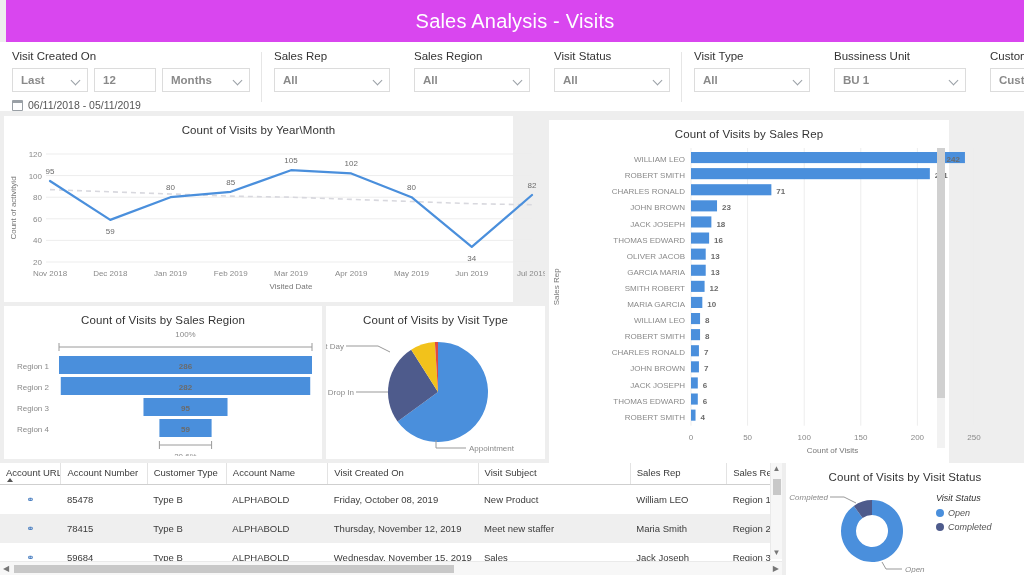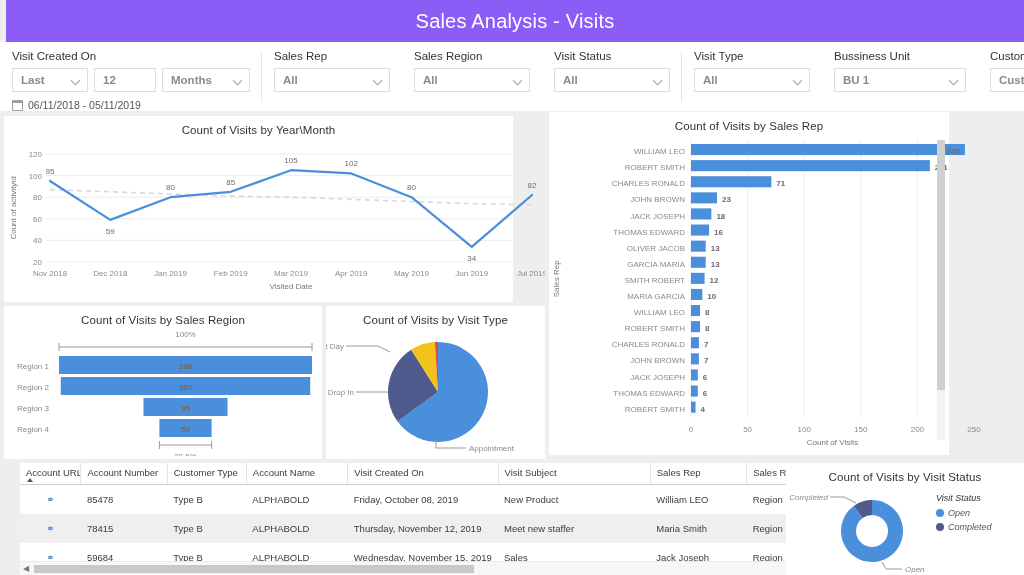--- a/index.html
+++ b/index.html
@@ -6,21 +6,21 @@
   html, body {
     width: 1024px; height: 575px;
     font-family: "Liberation Sans", sans-serif;
     background: #eeeeee;
     overflow: hidden;
   }
   .app { position: relative; width: 1024px; height: 575px; background: #eeeeee; }
 
   
   .header {
-    height: 42px; background: #8b5cf6;
+    height: 42px; background: #d946ef;
     display: flex; align-items: center; justify-content: center; margin-left: 6px;
   }
   .header-title { color: #ffffff; font-size: 20px; letter-spacing: .2px; }
 
   
   .filterbar {
     height: 69px; background: #ffffff;
     display: flex; align-items: flex-start; padding: 8px 0 0 0;
   }
   .fgroup { padding: 0 12px; height: 61px; position: relative; }
@@ -51,27 +51,27 @@
     text-align: center; font-size: 11.5px; color: #333;
     padding-top: 8px; letter-spacing: .1px;
   }
   .axis-text { font-size: 8px; fill: #8a8a8a; }
   .axis-title { font-size: 8px; fill: #777; }
   .dlabel { font-size: 8px; fill: #6b6b6b; }
 
   
   #line-panel { left: 4px; top: 116px; width: 509px; height: 186px; }
   
-  #rep-panel { left: 549px; top: 112px; width: 400px; height: 343px; }
+  #rep-panel { left: 549px; top: 120px; width: 400px; height: 343px; }
   
   #region-panel { left: 4px; top: 306px; width: 318px; height: 153px; }
   
   #type-panel { left: 326px; top: 306px; width: 219px; height: 153px; }
   
-  #table-panel { left: 0px; top: 463px; width: 782px; height: 112px; margin-left: 20px; }
+  #table-panel { left: 0px; top: 463px; width: 782px; height: 112px; }
   
   #status-panel { left: 786px; top: 463px; width: 238px; height: 112px; }
 
   
   .tbl { width: 100%; border-collapse: collapse; table-layout: fixed; }
   .tbl th {
     font-size: 9.5px; font-weight: normal; color: #3b3b3b;
     text-align: left; padding: 4px 6px 6px 6px;
     border-right: 1px solid #e3e3e3; border-bottom: 1px solid #cfcfcf;
     vertical-align: top; background: #fff; position: relative;

